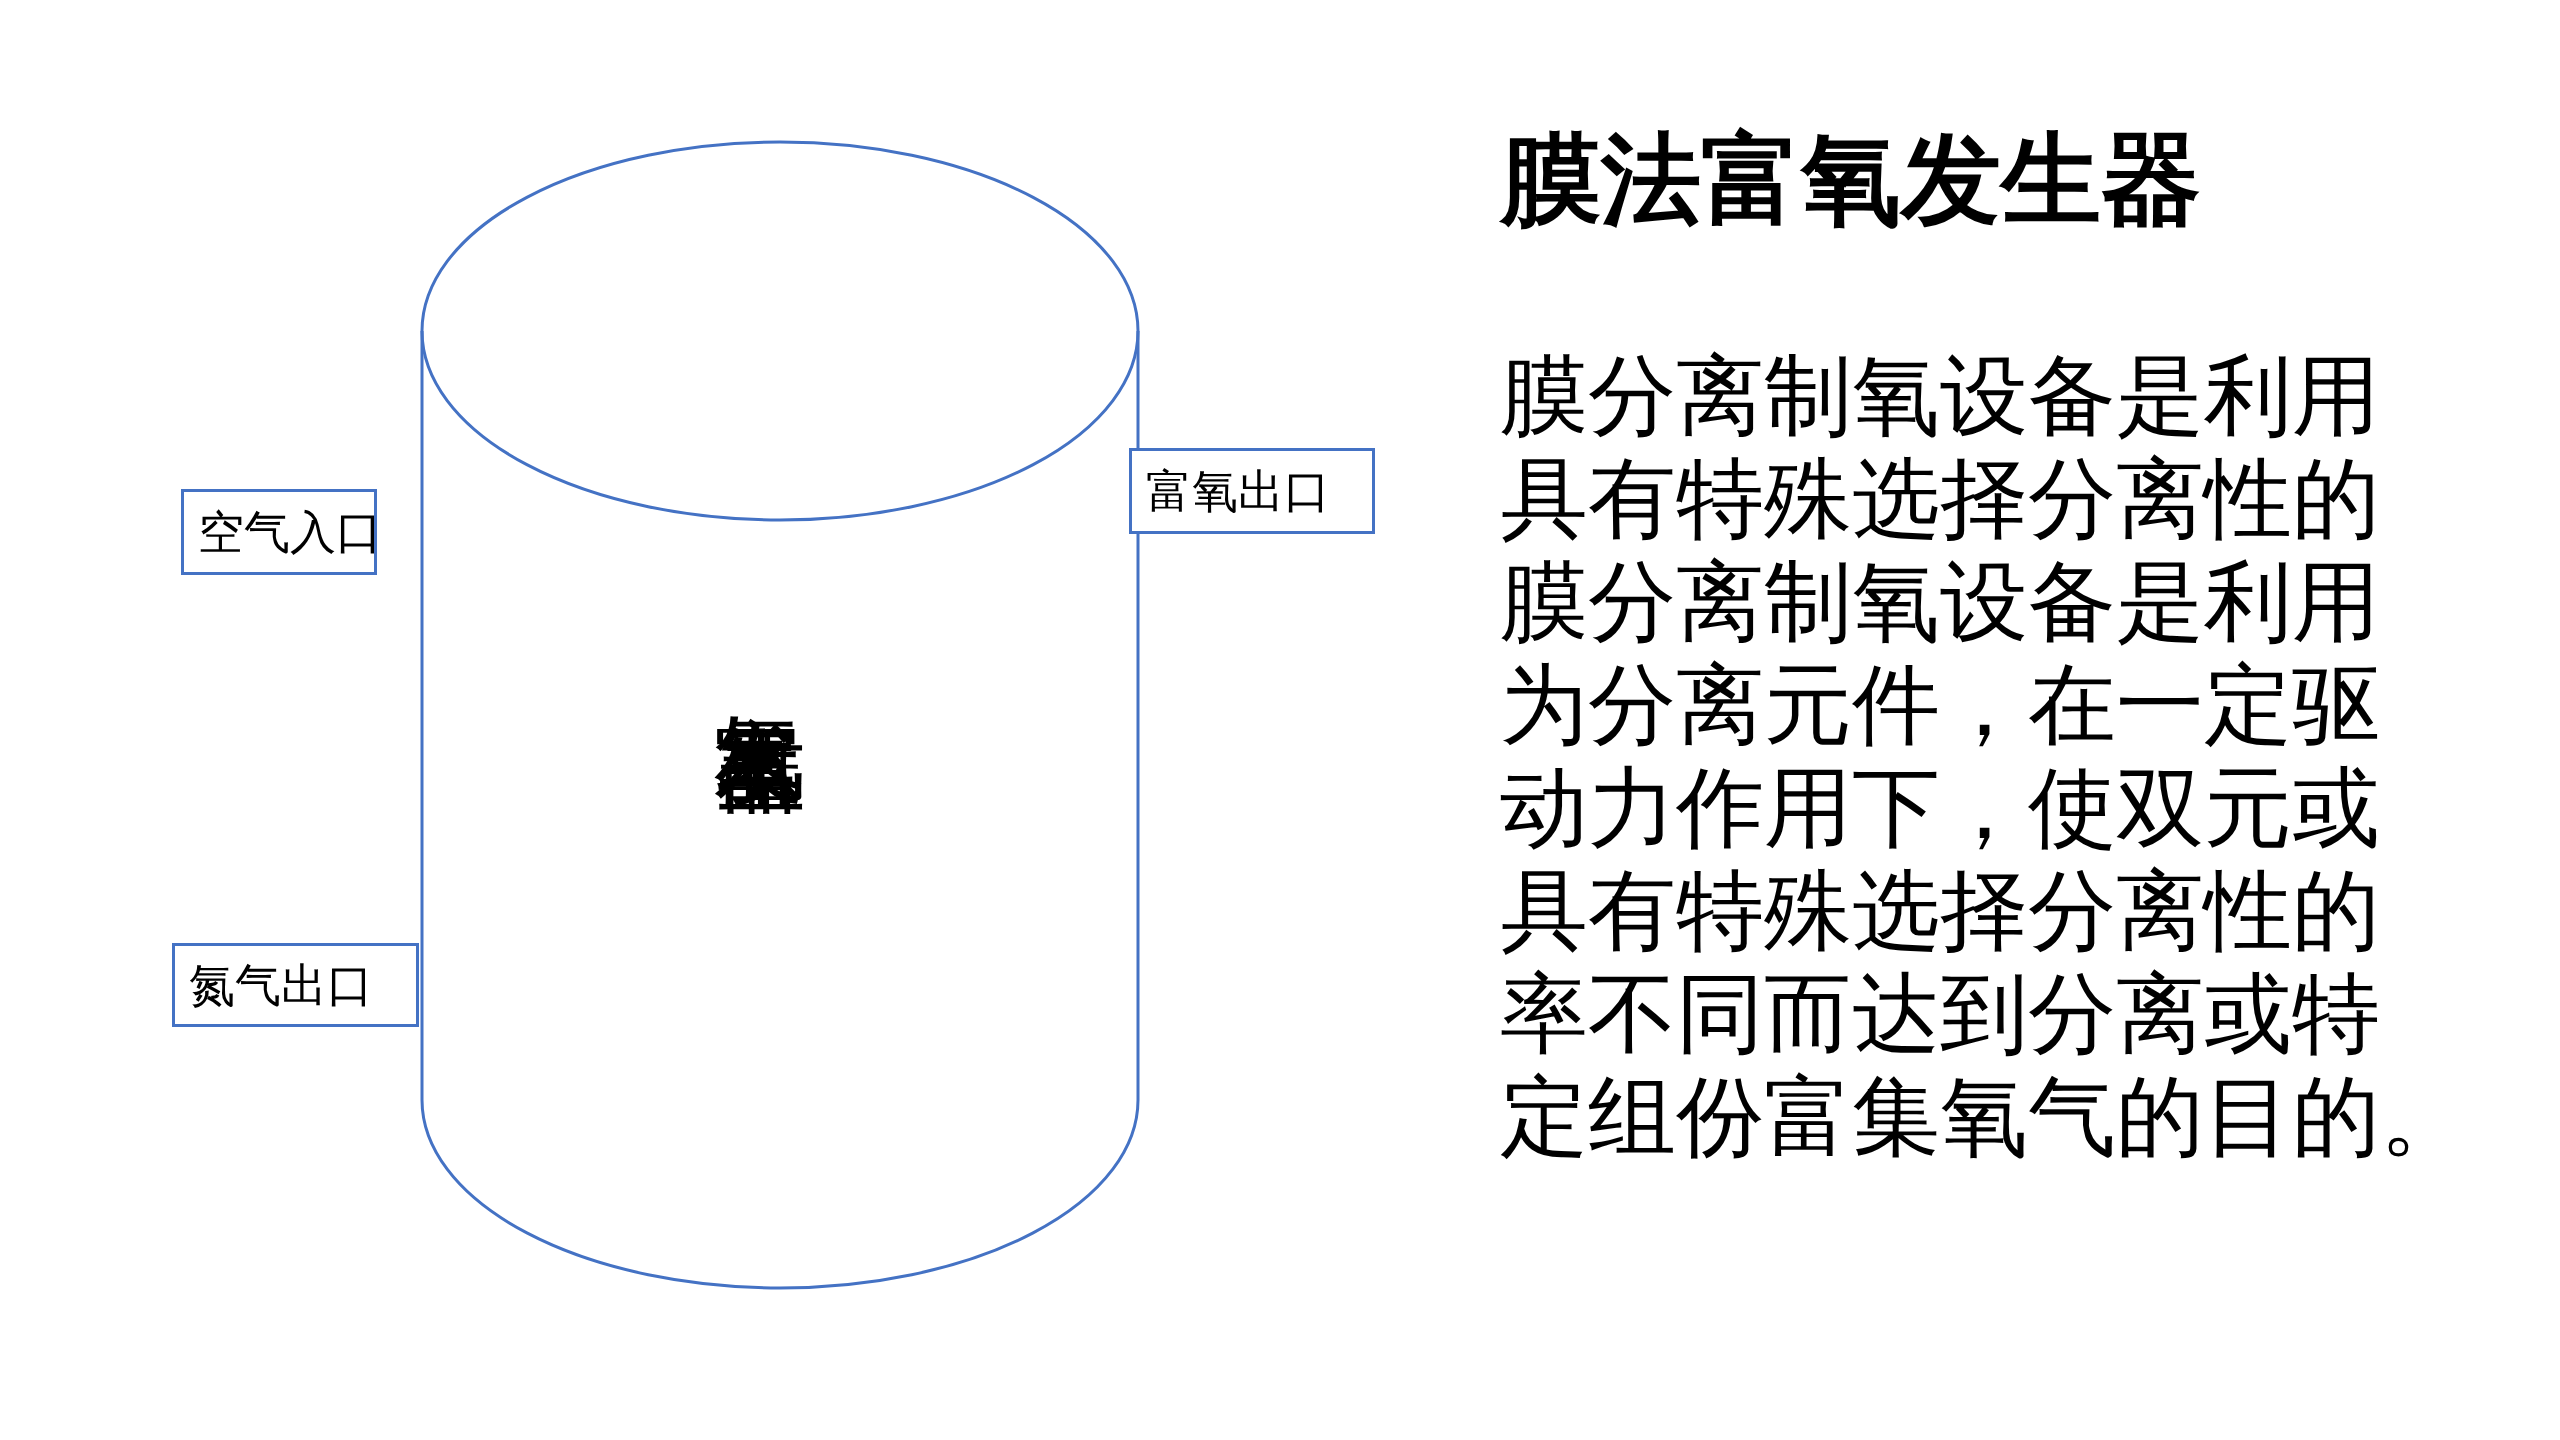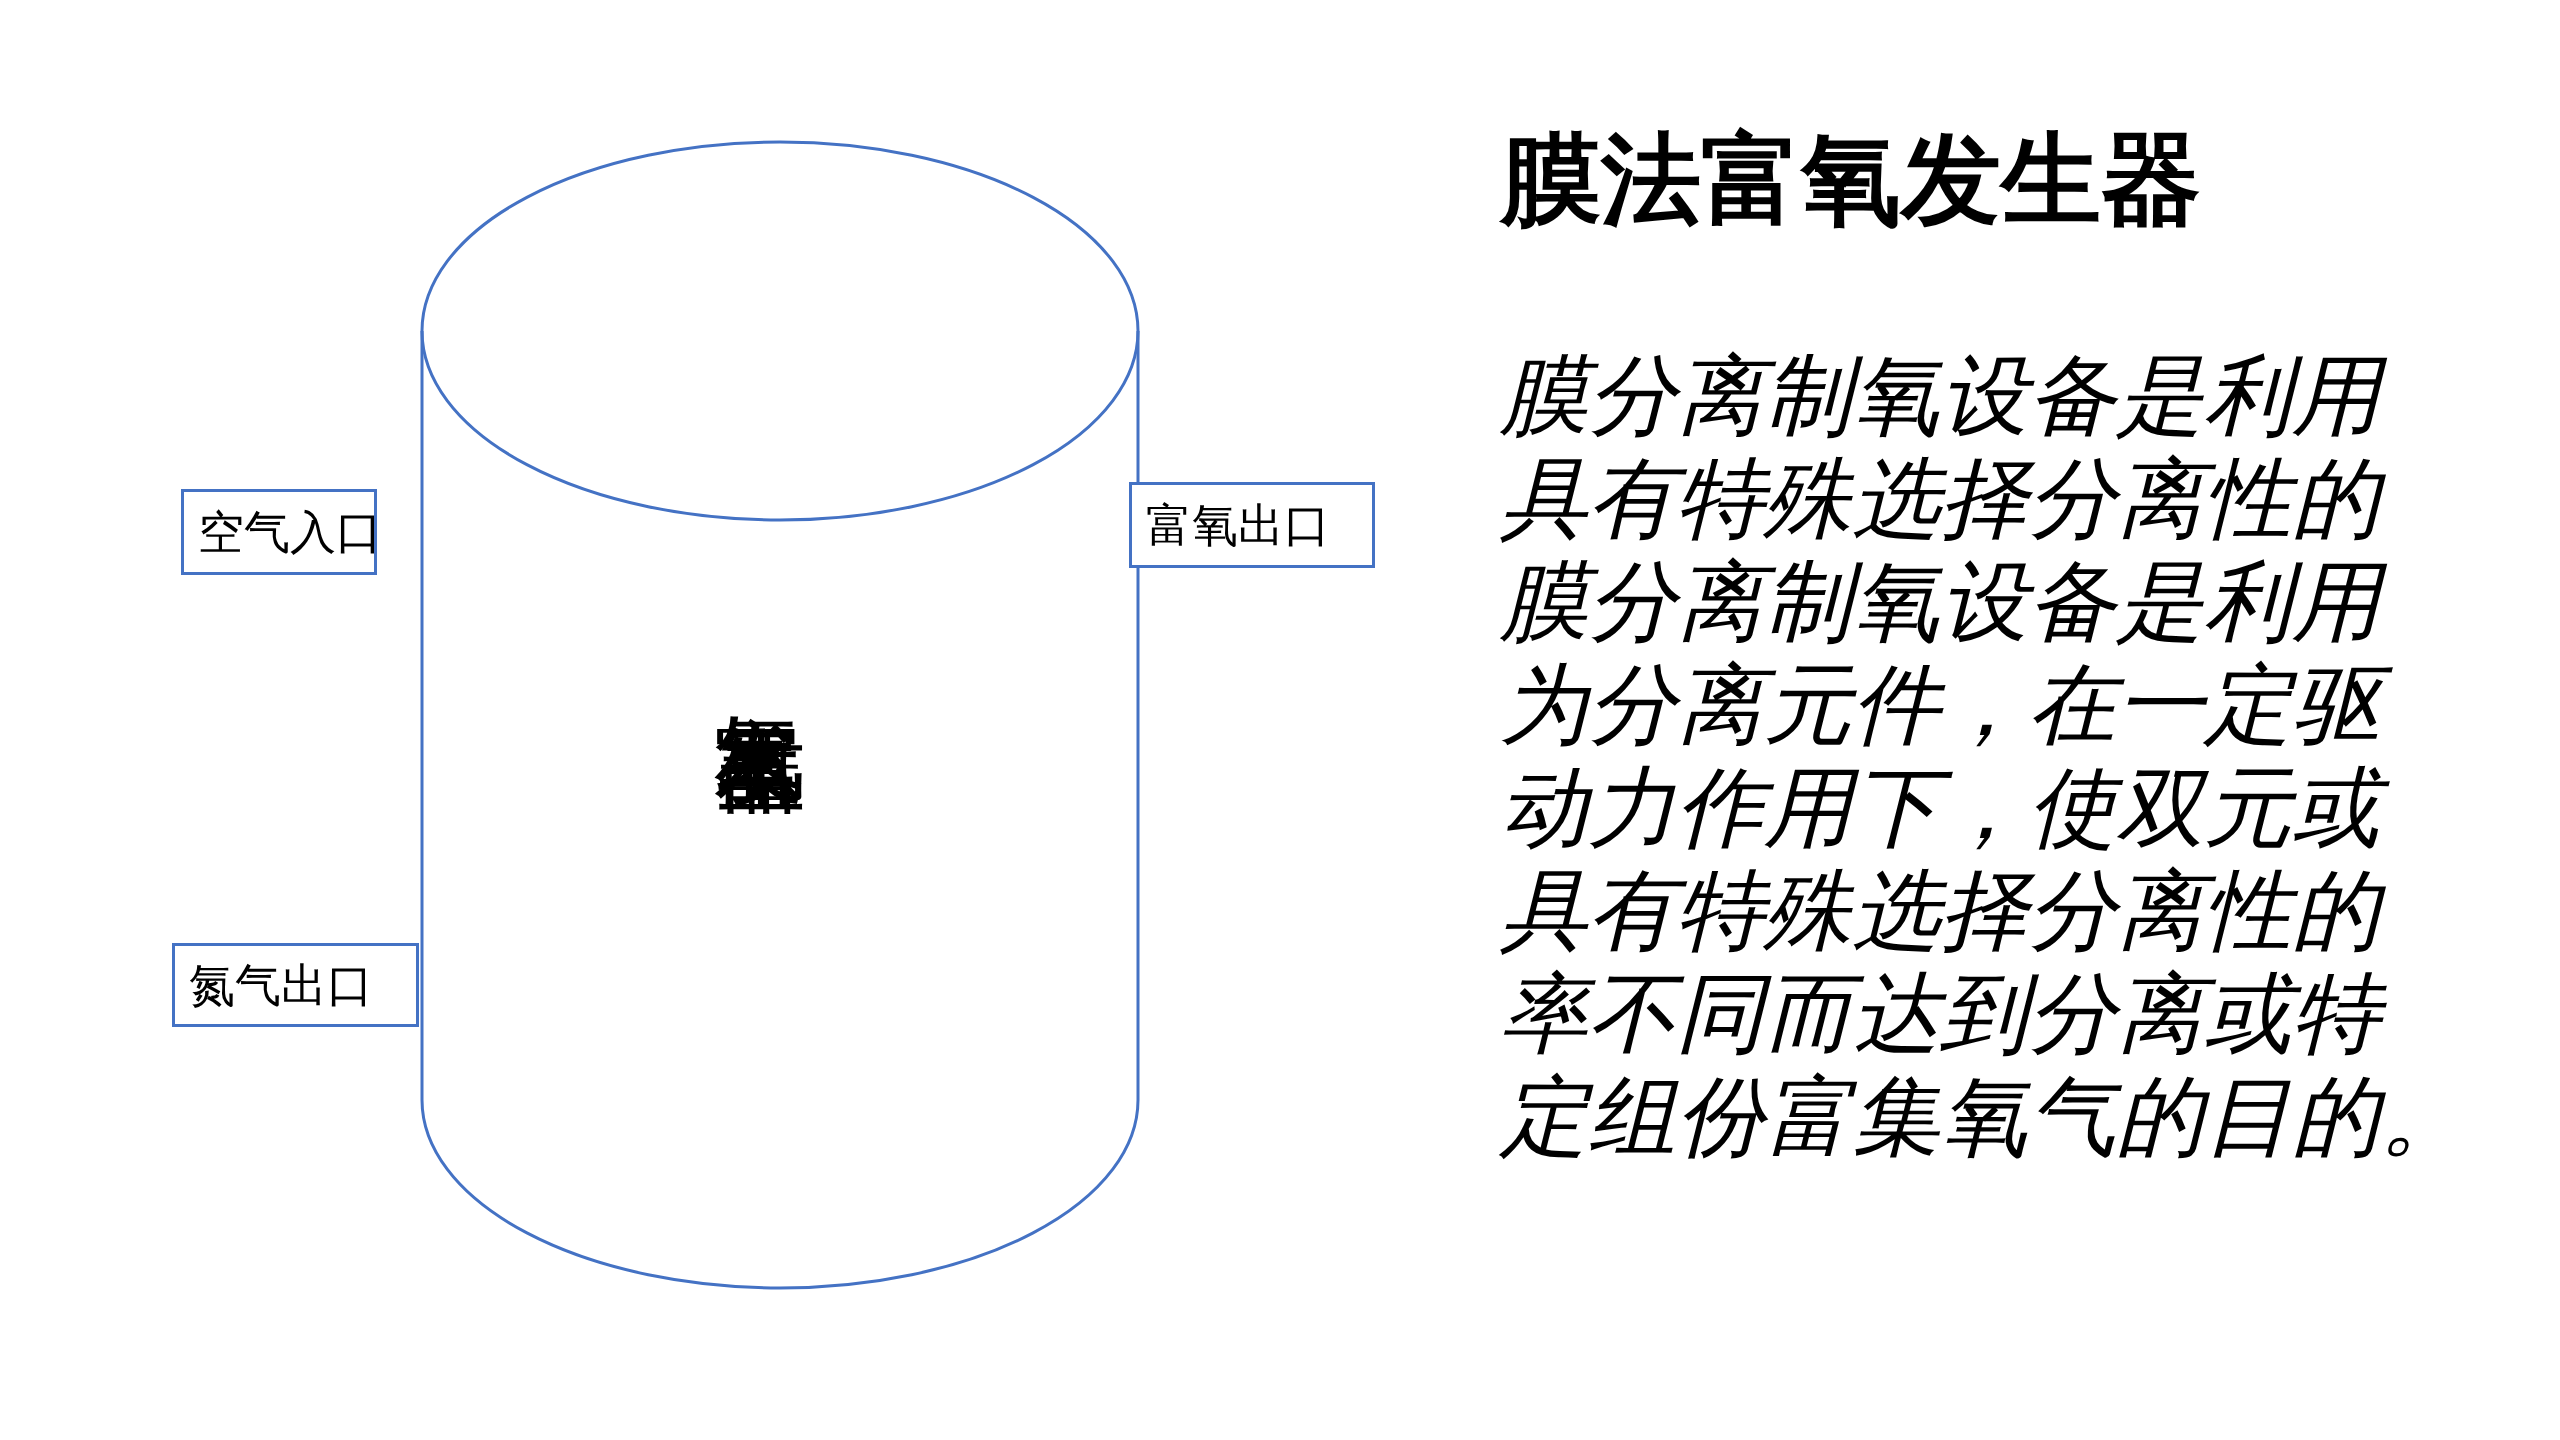--- a/index.html
+++ b/index.html
@@ -28,21 +28,21 @@
     display: flex;
     align-items: center;
     padding-left: 14px;
     font-size: 46px;
     line-height: 1;
     color: #000000;
     white-space: nowrap;
   }
   #tag-air { left: 181px; top: 489px; width: 196px; height: 86px; }
   #tag-n2  { left: 172px; top: 943px; width: 247px; height: 84px; text-align: center; }
-  #tag-o2  { left: 1129px; top: 482px; width: 246px; height: 86px; }
+  #tag-o2  { left: 1129px; top: 448px; width: 246px; height: 86px; }
   .vlabel {
     position: absolute;
     left: 703px; top: 640px;
     writing-mode: vertical-rl;
     text-orientation: upright;
     font-size: 92px;
     line-height: 116px;
     letter-spacing: 4px;
     color: #000000;
   }
@@ -56,21 +56,20 @@
     white-space: nowrap;
     color: #000000;
   }
   .desc {
     position: absolute;
     left: 1500px; top: 344px;
     font-size: 88px;
     font-weight: 500;
     line-height: 103px;
     color: #000000;
-    font-style: italic;
   }
   .desc-line { white-space: nowrap; }
 </style>
 </head>
 <body>
 
 <div class="canvas">
 
   <svg class="diagram-svg" viewBox="0 0 2560 1440" xmlns="http://www.w3.org/2000/svg">
     <ellipse cx="780" cy="331" rx="358" ry="189" fill="none" stroke="#4472C4" stroke-width="3"></ellipse>

